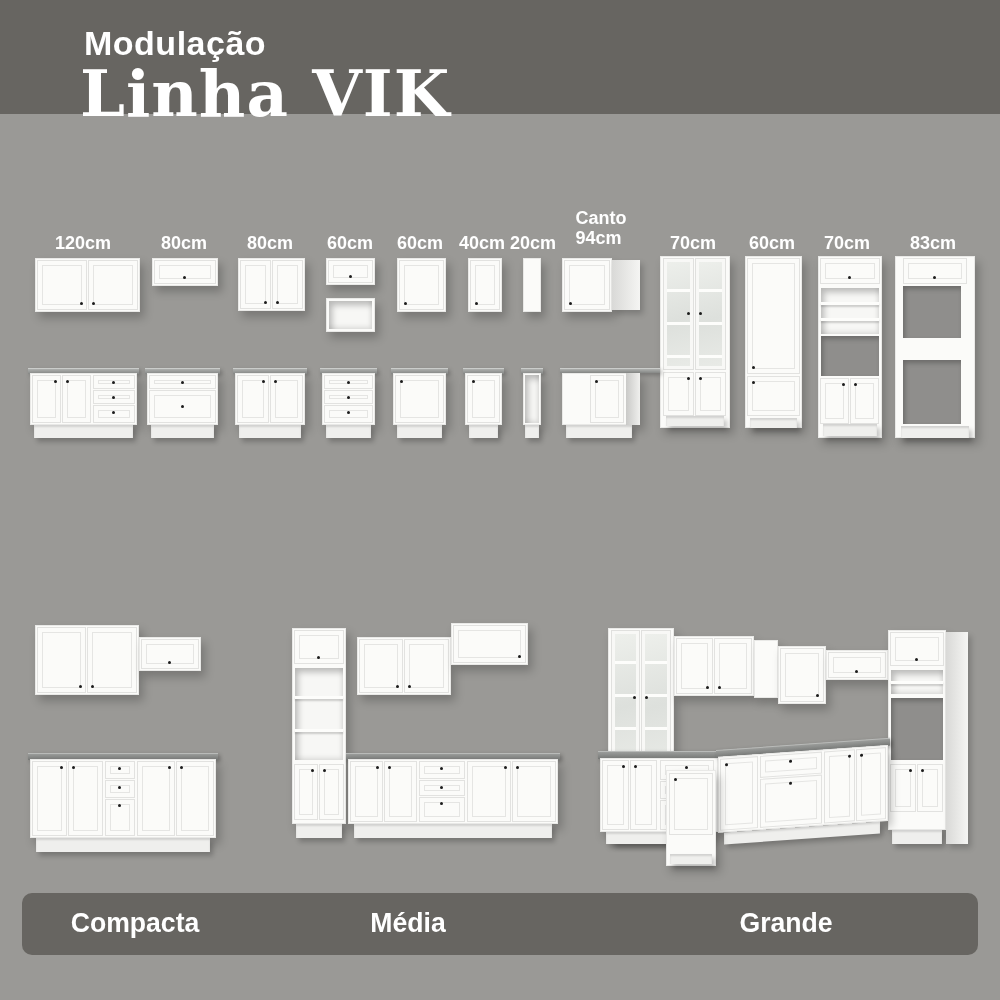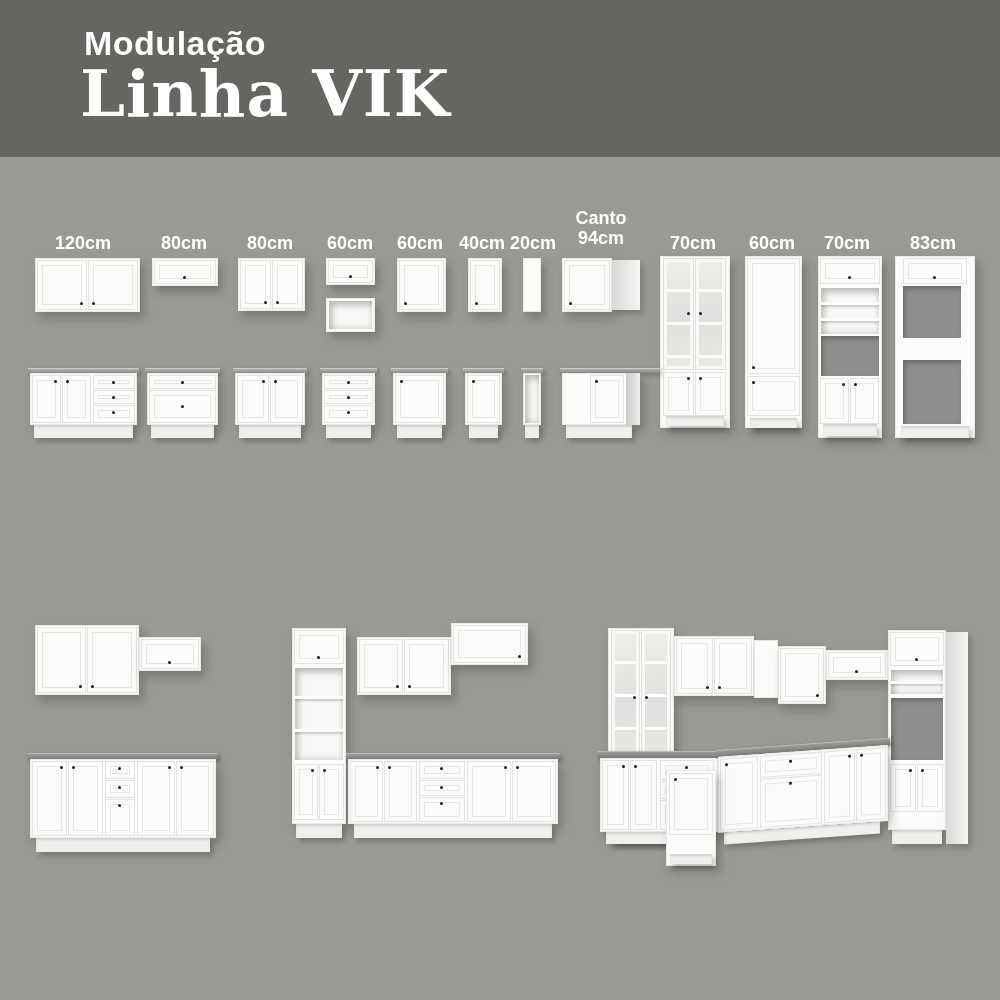--- a/index.html
+++ b/index.html
@@ -1,34 +1,34 @@
 <!DOCTYPE html>
 <html><head>
 <meta charset="utf-8">
 <style>
   html,body{margin:0;padding:0;}
   .canvas{
     position:relative;width:1000px;height:1000px;overflow:hidden;
     background:#9a9996;font-family:"Liberation Sans",sans-serif;
   }
   
-  .masthead{position:absolute;left:0;top:0;width:1000px;height:157px;background:#676561;}
+  .masthead{position:absolute;left:0;top:0;width:1000px;height:114px;background:#676561;}
   .kicker{position:absolute;left:84px;top:24px;color:#fff;font-size:34px;font-weight:bold;letter-spacing:.5px;}
   .title{position:absolute;left:80px;top:56px;color:#ffffff;font-size:64px;font-weight:bold;
          font-family:"DejaVu Serif",serif;letter-spacing:1px;}
   .band{position:absolute;background:#676561;}
   .banner{left:20px;top:500px;width:960px;height:64px;border-radius:14px;}
   .btext{display:block;width:100%;text-align:center;color:#fff;font-weight:bold;font-size:31px;
          line-height:64px;transform:scaleX(.94);white-space:nowrap;}
   .footerband{left:22px;top:893px;width:956px;height:62px;border-radius:10px;}
   .klabel{position:absolute;top:14px;transform:translateX(-50%) scaleX(.95);color:#fff;
           font-size:28px;font-weight:bold;white-space:nowrap;}
   
   .mlabel{position:absolute;transform:translateX(-50%);color:#fff;font-size:18px;font-weight:bold;
-          white-space:nowrap;line-height:20px;text-align:center;}
+          white-space:nowrap;line-height:20px;text-align:left;}
   
   .cab{position:absolute;background:#fbfbf9;
        box-shadow:inset 0 0 0 1px #e9e9e7, 4px 6px 9px rgba(0,0,0,.22);}
   .cab > *{position:absolute;}
   .door,.drawer{background:#fbfbf9;border:1px solid #e2e2e0;box-sizing:border-box;}
   .panel::before{content:"";position:absolute;inset:4px;border:1px solid #e5e5e3;}
   .h::after{content:"";position:absolute;width:3px;height:3px;background:#1c1c1c;border-radius:50%;}
   .h-bc::after{bottom:4px;left:50%;margin-left:-2px;}
   .h-bl::after{bottom:4px;left:4px;}
   .h-br::after{bottom:4px;right:4px;}
@@ -308,14 +308,19 @@
     <div class="cab" style="left:2px;top:7px;width:170px;height:76px">
       <div class="door panel h h-tl" style="left:2px;top:2px;width:38px;height:72px"></div>
       <div class="drawer panel h h-c" style="left:42px;top:2px;width:62px;height:22px"></div>
       <div class="door panel h h-tc" style="left:42px;top:25px;width:62px;height:49px"></div>
       <div class="door panel h h-tri" style="left:106px;top:2px;width:31px;height:72px"></div>
       <div class="door panel h h-tli" style="left:138px;top:2px;width:30px;height:72px"></div>
     </div>
     <div class="plinth" style="left:8px;top:83px;width:156px;height:12px"></div>
   </div>
 
+  <div class="band footerband">
+    <span class="klabel" style="left:113px">Compacta</span>
+    <span class="klabel" style="left:386px">Média</span>
+    <span class="klabel" style="left:764px">Grande</span>
+  </div>
 
 </div>
 
 </body></html>

